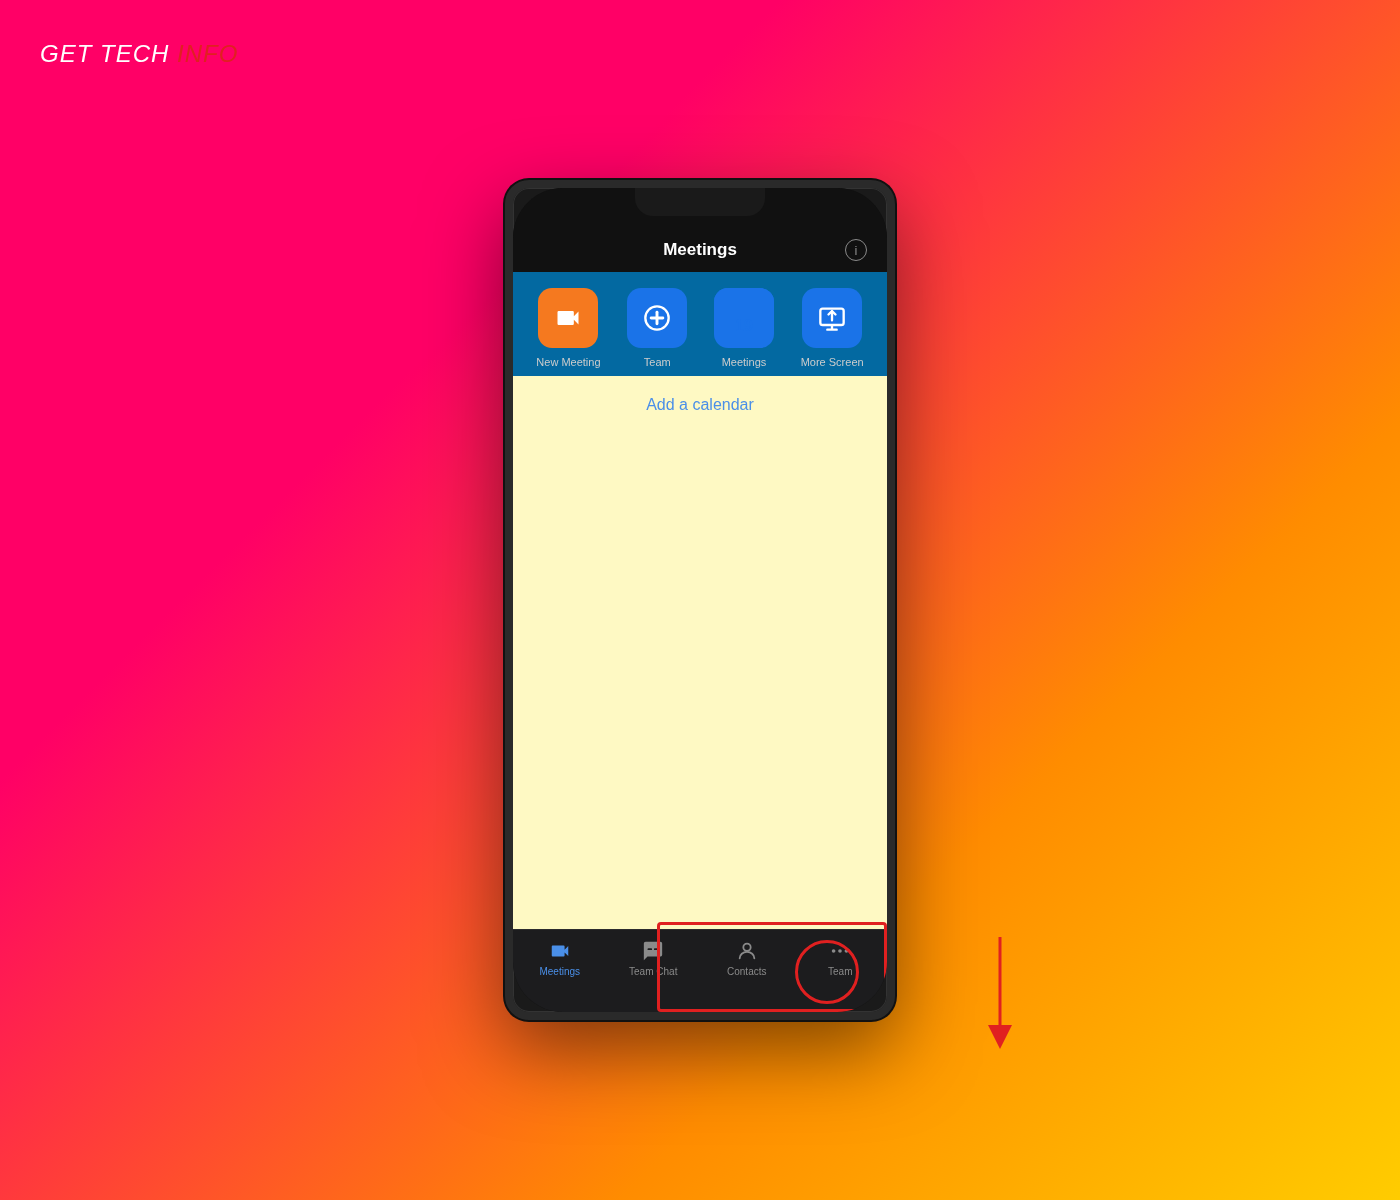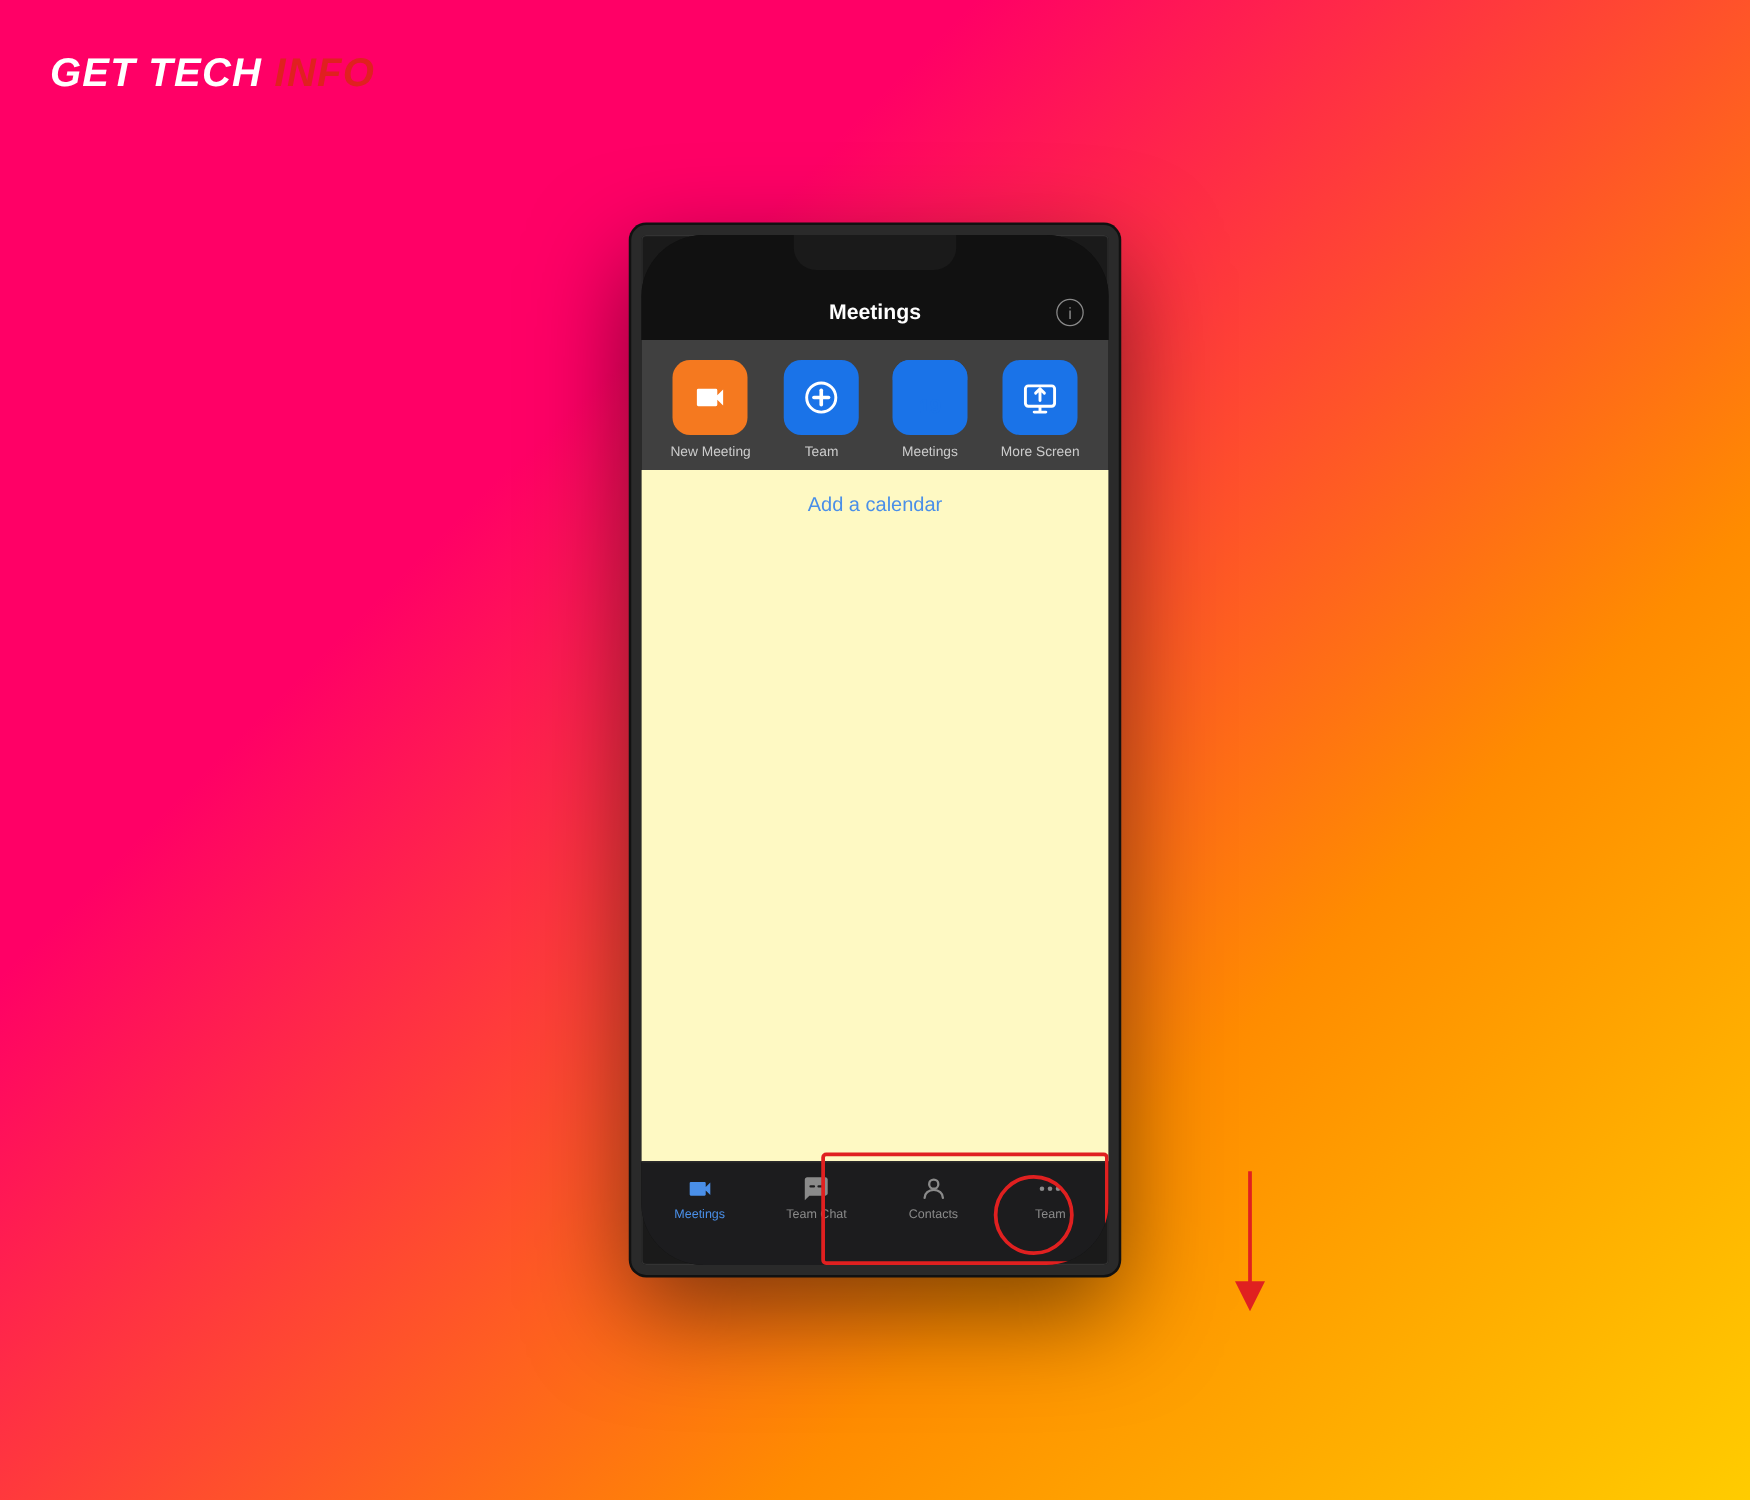--- a/index.html
+++ b/index.html
@@ -13,43 +13,43 @@
       align-items: center;
       justify-content: center;
       position: relative;
     }
 
     
     .watermark {
       position: absolute;
       top: 40px;
       left: 40px;
-      font-size: 32px;
-      font-weight: 700;
+      font-size: 24px;
+      font-weight: 400;
       font-style: italic;
       letter-spacing: 1px;
       z-index: 10;
       text-transform: uppercase;
     }
     .watermark-get {
       color: #fff;
     }
     .watermark-tech {
       color: #fff;
     }
     .watermark-info {
       color: #e02020;
     }
 
     
     .phone {
       width: 390px;
       height: 840px;
       background: #1a1a1a;
-      border-radius: 12px;
+      border-radius: 24px;
       border: 8px solid #2a2a2a;
       box-shadow:
         0 0 0 2px #111,
         0 30px 80px rgba(0,0,0,0.5),
         inset 0 0 0 1px #333;
       position: relative;
       overflow: hidden;
       display: flex;
       flex-direction: column;
     }
@@ -141,21 +141,21 @@
       align-items: center;
       justify-content: center;
       font-size: 13px;
     }
 
     
     .actions-row {
       display: flex;
       justify-content: space-around;
       padding: 16px 10px 8px;
-      background: #404040;
+      background: #0369a1;
       flex-shrink: 0;
     }
     .action-item {
       display: flex;
       flex-direction: column;
       align-items: center;
       gap: 8px;
       cursor: pointer;
     }
     .action-icon {

